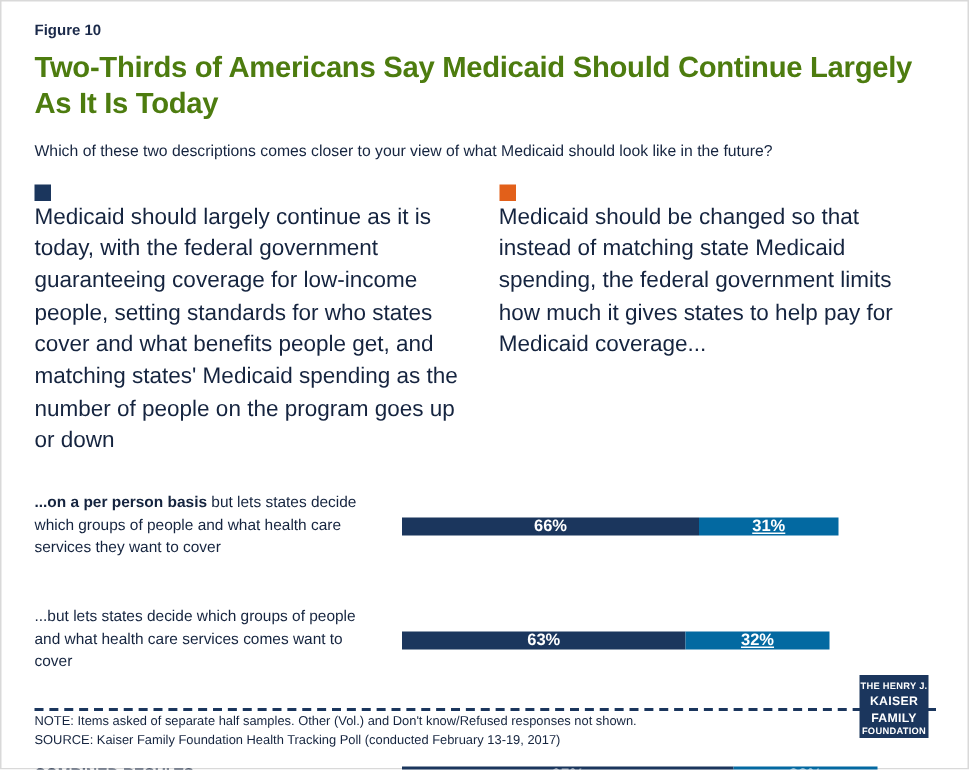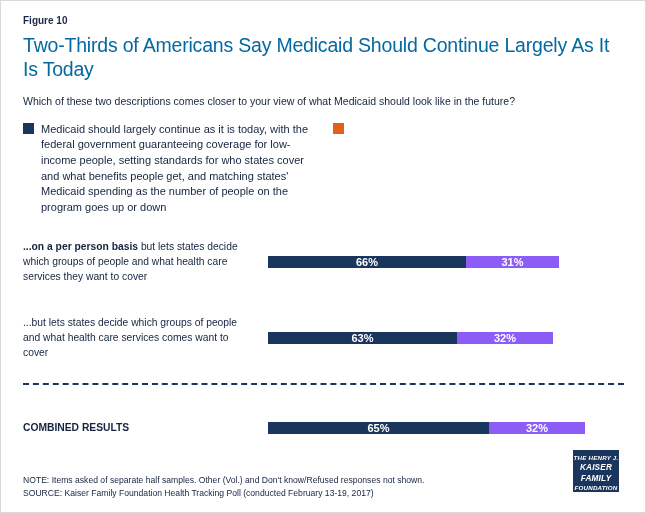--- a/index.html
+++ b/index.html
@@ -23,44 +23,45 @@
     padding: 14px 21px 0 22px;
   }
   .fig-label {
     font-size: 10px;
     font-weight: bold;
     color: #1b2a4a;
     margin-bottom: 8px;
   }
   .title {
     font-size: 19.5px;
-    font-weight: normal;
+    font-weight: bold;
     line-height: 1.22;
-    color: #0369a1;
+    color: #4d7c0f;
     letter-spacing: -0.2px;
     margin-bottom: 12px;
   }
   .subtitle {
     font-size: 10.5px;
     color: #15243f;
     margin-bottom: 14px;
     line-height: 1.35;
   }
   .legend {
     display: flex;
     gap: 18px;
     margin-bottom: 16px;
   }
   .legend-item {
     display: flex;
     align-items: flex-start;
-    font-size: 11px;
+    font-size: 15px;
     line-height: 1.42;
     color: #15243f;
     width: 300px;
+    flex-direction: column;
   }
   .swatch {
     width: 11px;
     height: 11px;
     flex: 0 0 11px;
     margin-right: 7px;
     margin-top: 1px;
   }
   .chart {
     position: relative;
@@ -90,21 +91,21 @@
   }
   .bar {
     display: flex;
     align-items: center;
     justify-content: center;
     color: #ffffff;
     font-size: 11px;
     font-weight: bold;
   }
   .bar.blue { background: #1b365d; }
-  .bar.orange { background: #8b5cf6; }
+  .bar.orange { background: #0369a1; text-decoration: underline; }
   .divider {
     border-top: 2px dashed #1b365d;
     margin: 6px 0 12px 0;
   }
   .combined .row-label {
     font-weight: bold;
     font-size: 10.3px;
   }
   .footer {
     position: absolute;
@@ -122,21 +123,20 @@
     height: 42px;
     background: #1b365d;
     color: #ffffff;
     text-align: center;
     font-size: 6.2px;
     font-weight: bold;
     line-height: 1.35;
     padding-top: 4px;
     box-sizing: border-box;
     letter-spacing: 0.2px;
-    font-style: italic;
   }
   .logo .big { font-size: 8.2px; }
 </style>
 </head>
 <body>
 
 <div class="page">
 
   <div class="fig-label">Figure 10</div>
 
@@ -144,20 +144,21 @@
 
   <div class="subtitle">Which of these two descriptions comes closer to your view of what Medicaid should look like in the future?</div>
 
   <div class="legend">
     <div class="legend-item">
       <span class="swatch" style="background:#1b365d"></span>
       <span>Medicaid should largely continue as it is today, with the federal government guaranteeing coverage for low-income people, setting standards for who states cover and what benefits people get, and matching states' Medicaid spending as the number of people on the program goes up or down</span>
     </div>
     <div class="legend-item">
       <span class="swatch" style="background:#e2601a"></span>
+      <span>Medicaid should be changed so that instead of matching state Medicaid spending, the federal government limits how much it gives states to help pay for Medicaid coverage...</span>
     </div>
   </div>
 
   <div class="chart">
 
     <div class="row">
       <div class="row-label"><b>...on a per person basis</b><span> but lets states decide which groups of people and what health care services they want to cover</span></div>
       <div class="bars">
         <div class="bar blue" style="width:198px">66%</div>
         <div class="bar orange" style="width:93px">31%</div>

